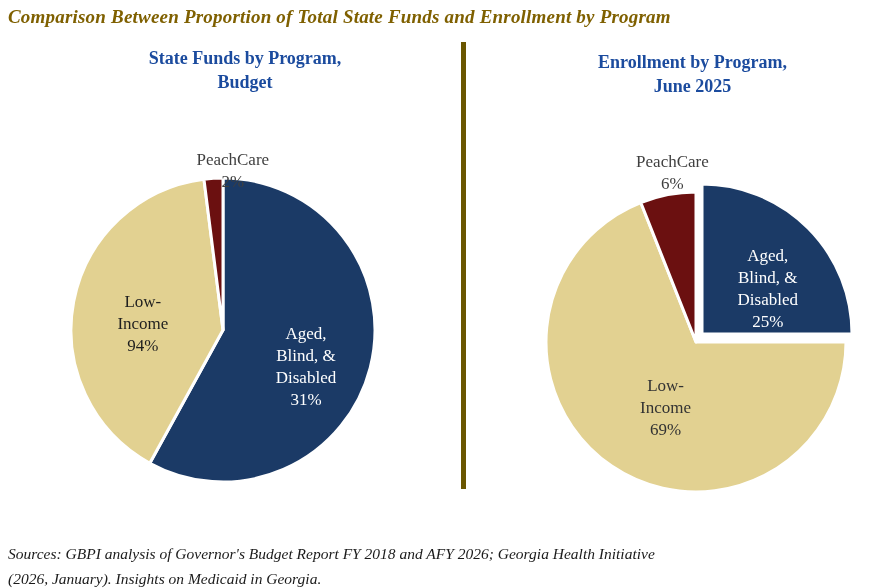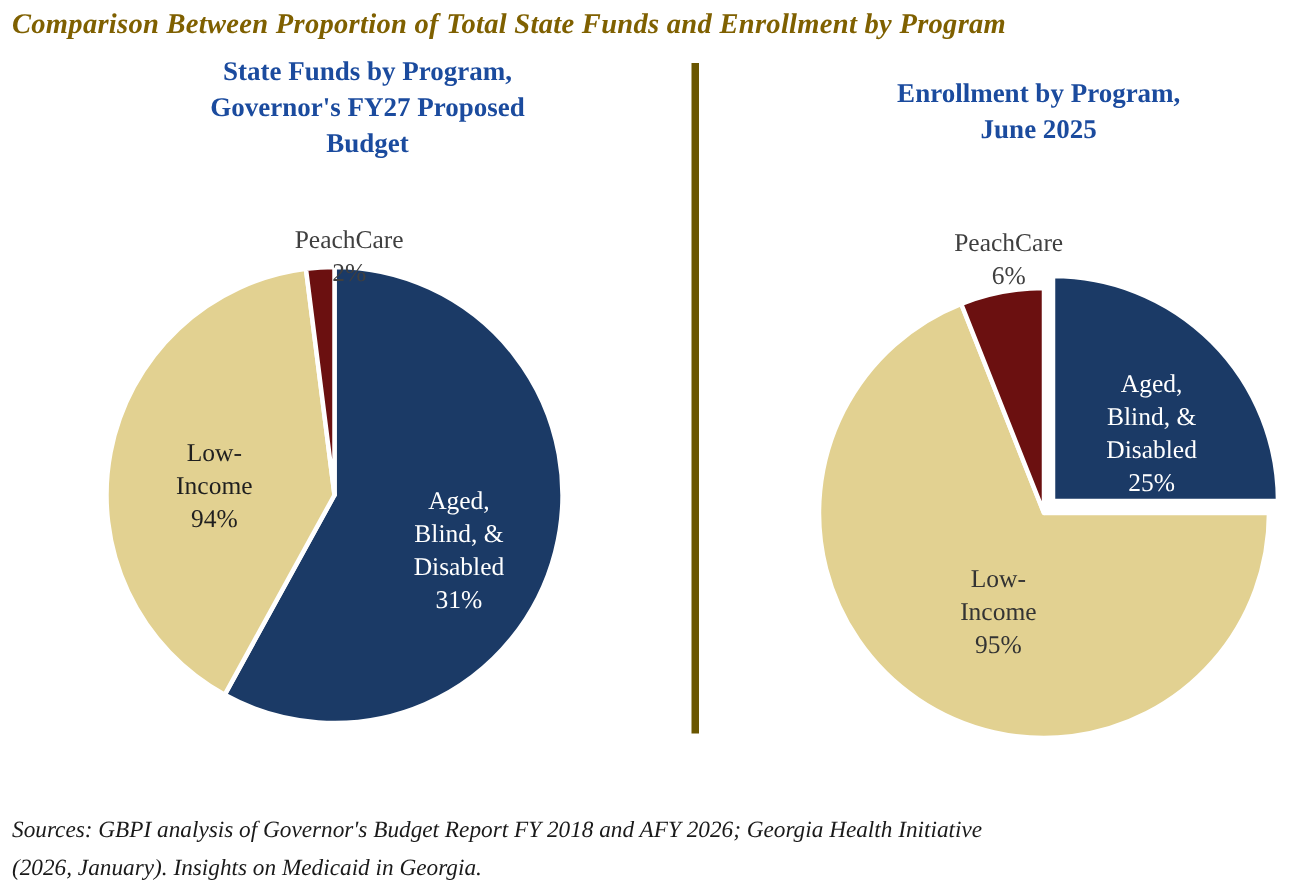--- a/index.html
+++ b/index.html
@@ -24,21 +24,21 @@
     white-space: nowrap;
   }
   .chart-title {
     position: absolute;
     text-align: center;
     font-size: 18px;
     font-weight: bold;
     line-height: 24px;
     color: #1B4B9E;
   }
-  #chart-title-left { left: 40px; top: 35px; width: 410px; }
+  #chart-title-left { left: 40px; top: 46px; width: 410px; }
   #chart-title-right { left: 505px; top: 50px; width: 375px; }
   .chart-title span { display: block; }
   #divider {
     position: absolute;
     left: 461px; top: 42px;
     width: 5px; height: 447px;
     background: #6A5600;
   }
   #pies-svg {
     position: absolute;
@@ -66,21 +66,20 @@
 </style>
 </head>
 <body>
 
 <div id="canvas">
 
   <h1 class="figure-title">Comparison Between Proportion of Total State Funds and Enrollment by Program</h1>
 
   <div class="chart-title" id="chart-title-left">
     <span>State Funds by Program,</span>
-    <span>Governor's FY27 Proposed</span>
     <span>Budget</span>
   </div>
 
   <div class="chart-title" id="chart-title-right">
     <span>Enrollment by Program,</span>
     <span>June 2025</span>
   </div>
 
   <div id="divider"></div>
 
@@ -111,21 +110,21 @@
       </div>
       <div class="slice-label" style="left: 767.761px; top: 273.239px; color: rgb(255, 255, 255);">
         <div>Aged,</div>
         <div>Blind, &amp;</div>
         <div>Disabled</div>
         <div>25%</div>
       </div>
       <div class="slice-label" style="left: 665.589px; top: 392.106px; color: rgb(51, 51, 51);">
         <div>Low-</div>
         <div>Income</div>
-        <div>95%</div>
+        <div>69%</div>
       </div>
       <div class="slice-label" style="left: 672.461px; top: 157.454px; color: rgb(63, 63, 63);">
         <div>PeachCare</div>
         <div>6%</div>
       </div>
     </div>
 
   <div class="source-note">
     <div>Sources: GBPI analysis of Governor's Budget Report FY 2018 and AFY 2026; Georgia Health Initiative</div>
     <div>(2026, January). Insights on Medicaid in Georgia.</div>

